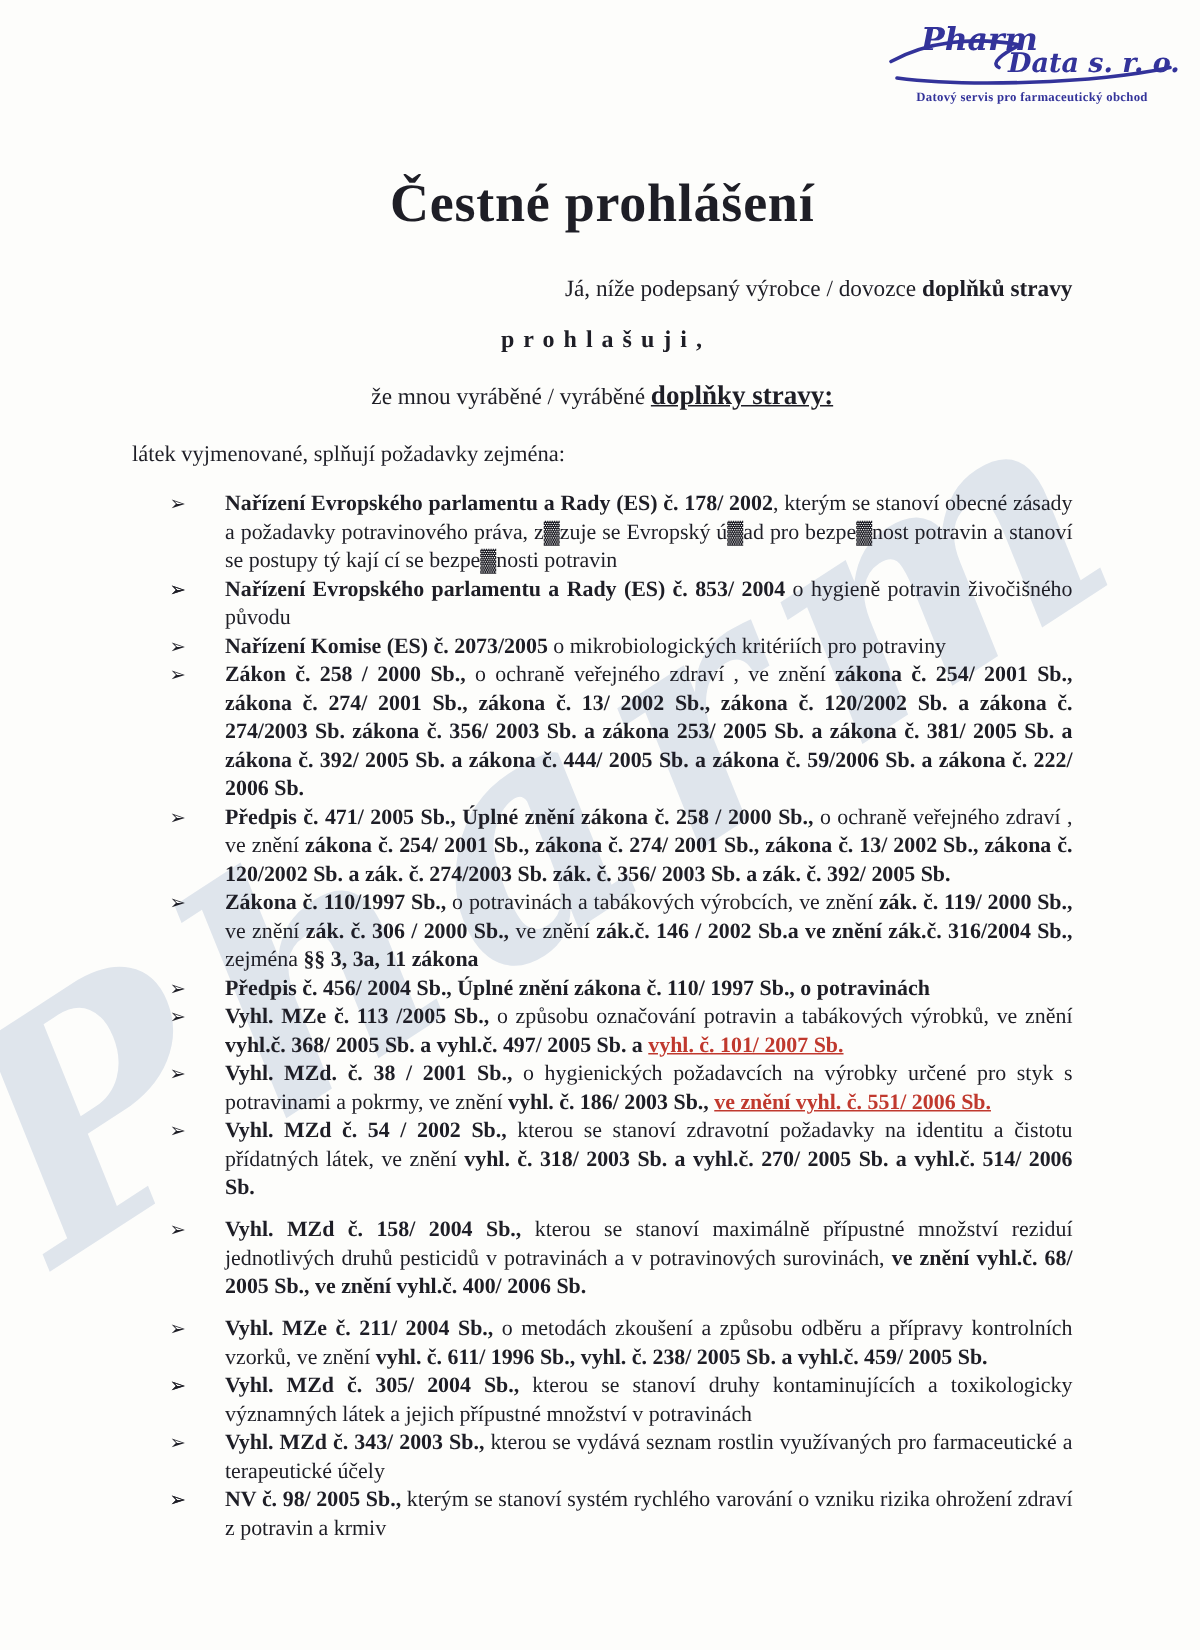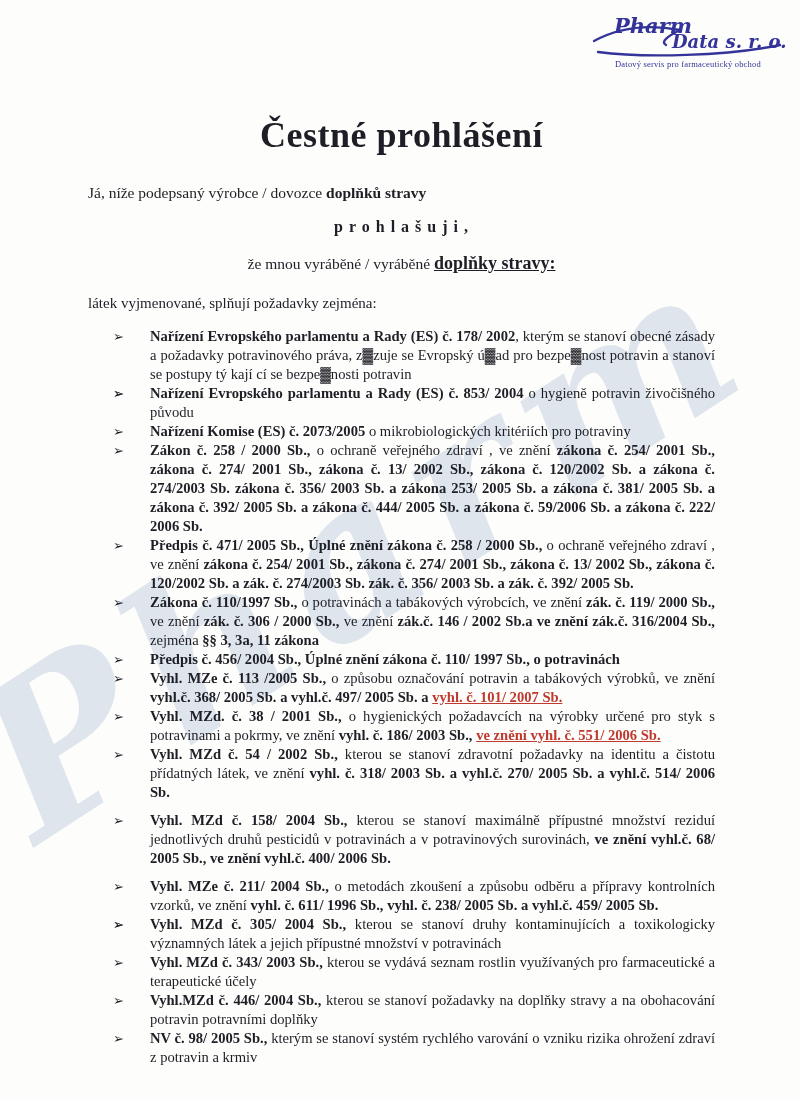--- a/index.html
+++ b/index.html
@@ -36,35 +36,35 @@
     width:200px;
     z-index:2;
     text-align:center;
   }
   .logo svg{display:block;}
   .logo .tagline{
     display:block;
     margin-top:1px;
     font-family:"Liberation Serif", serif;
     font-size:8.5px;
-    font-weight:normal;
+    font-weight:bold;
     color:#33339a;
     letter-spacing:0.2px;
     white-space:nowrap;
   }
   
   .title{
     margin:0;
     padding-top:114px;
     text-align:center;
     font-size:36px;
     font-weight:bold;
     letter-spacing:0.5px;
   }
-  .intro1{margin-top:28px;text-align:left;font-size:15.5px;}
+  .intro1{margin-top:28px;text-align:right;font-size:15.5px;}
   .declare{
     text-align:center;
     font-size:16px;font-weight:bold;letter-spacing:1px;
   }
   .intro2{margin-top:17px;text-align:center;font-size:15.5px;}
   .intro2 .big{
     font-size:18px;font-weight:bold;text-decoration:underline;
   }
   .b{font-weight:bold;}
   .red{color:#c0392e;text-decoration:underline;}
@@ -133,18 +133,18 @@
         <li><span class="bullet">➢</span><span class="item-text"><span class="b">Zákona č. 110/1997 Sb.,</span><span> o potravinách a tabákových výrobcích, ve znění </span><span class="b">zák. č. 119/ 2000 Sb.,</span><span> ve znění </span><span class="b">zák. č. 306 / 2000 Sb.,</span><span> ve znění </span><span class="b">zák.č. 146 / 2002 Sb.a ve znění zák.č. 316/2004 Sb.,</span><span> zejména </span><span class="b">§§ 3, 3a, 11 zákona</span></span></li>
         <li><span class="bullet">➢</span><span class="item-text"><span class="b">Předpis č. 456/ 2004 Sb., Úplné znění zákona č. 110/ 1997 Sb., o potravinách</span></span></li>
         <li><span class="bullet">➢</span><span class="item-text"><span class="b">Vyhl. MZe č. 113 /2005 Sb.,</span><span> o způsobu označování potravin a tabákových výrobků, ve znění </span><span class="b">vyhl.č. 368/ 2005 Sb. a vyhl.č. 497/ 2005 Sb. a </span><span class="b red">vyhl. č. 101/ 2007 Sb.</span></span></li>
         <li><span class="bullet">➢</span><span class="item-text"><span class="b">Vyhl. MZd. č. 38 / 2001 Sb.,</span><span> o hygienických požadavcích na výrobky určené pro styk s potravinami a pokrmy, ve znění </span><span class="b">vyhl. č. 186/ 2003 Sb., </span><span class="b red">ve znění vyhl. č. 551/ 2006 Sb.</span></span></li>
         <li><span class="bullet">➢</span><span class="item-text"><span class="b">Vyhl. MZd č. 54 / 2002 Sb.,</span><span> kterou se stanoví zdravotní požadavky na identitu a čistotu přídatných látek, ve znění </span><span class="b">vyhl. č. 318/ 2003 Sb. a vyhl.č. 270/ 2005 Sb. a vyhl.č. 514/ 2006 Sb.</span></span></li>
         <li class="gap-top"><span class="bullet">➢</span><span class="item-text"><span class="b">Vyhl. MZd č. 158/ 2004 Sb.,</span><span> kterou se stanoví maximálně přípustné množství reziduí jednotlivých druhů pesticidů v potravinách a v potravinových surovinách, </span><span class="b">ve znění vyhl.č. 68/ 2005 Sb., ve znění vyhl.č. 400/ 2006 Sb.</span></span></li>
         <li class="gap-top"><span class="bullet">➢</span><span class="item-text"><span class="b">Vyhl. MZe č. 211/ 2004 Sb.,</span><span> o metodách zkoušení a způsobu odběru a přípravy kontrolních vzorků, ve znění </span><span class="b">vyhl. č. 611/ 1996 Sb., vyhl. č. 238/ 2005 Sb. a vyhl.č. 459/ 2005 Sb.</span></span></li>
         <li><span class="bullet">➢</span></li>
         <li><span class="bullet">➢</span><span class="item-text"><span class="b">Vyhl. MZd č. 305/ 2004 Sb.,</span><span> kterou se stanoví druhy kontaminujících a toxikologicky významných látek a jejich přípustné množství v potravinách</span></span></li>
         <li><span class="bullet">➢</span><span class="item-text"><span class="b">Vyhl. MZd č. 343/ 2003 Sb.,</span><span> kterou se vydává seznam rostlin využívaných pro farmaceutické a terapeutické účely</span></span></li>
-        <li><span class="bullet">➢</span><span class="item-text"><span class="b">Vyhl.MZd č. 446/ 2004 Sb.,</span><span> kterou se stanoví požadavky na doplňky stravy a na obohacování potravin potravními doplňky</span></span></li>
+        <li><span class="bullet">➢</span></li>
         <li><span class="bullet">➢</span><span class="item-text"><span class="b">NV č. 98/ 2005 Sb.,</span><span> kterým se stanoví systém rychlého varování o vzniku rizika ohrožení zdraví z potravin a krmiv</span></span></li>
       </ol>
 
   </div>
 </div>
 
 </body></html>

